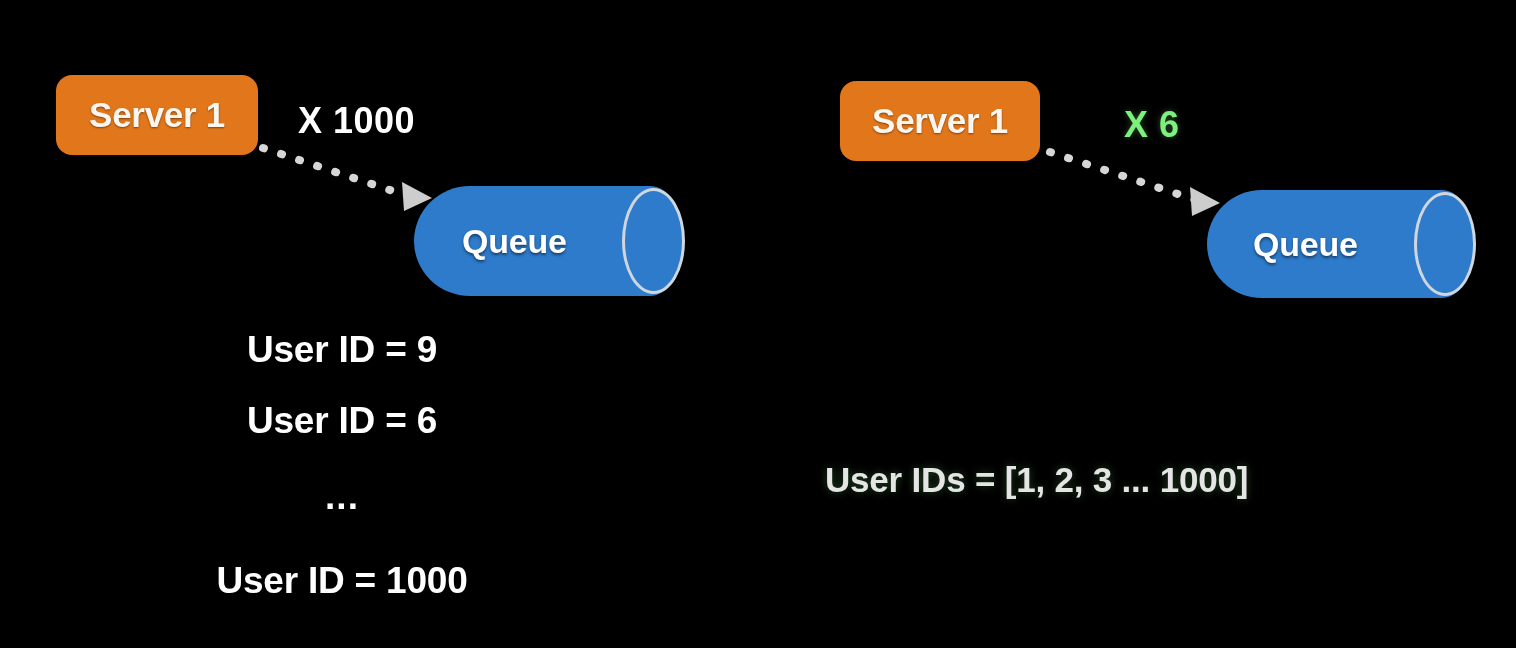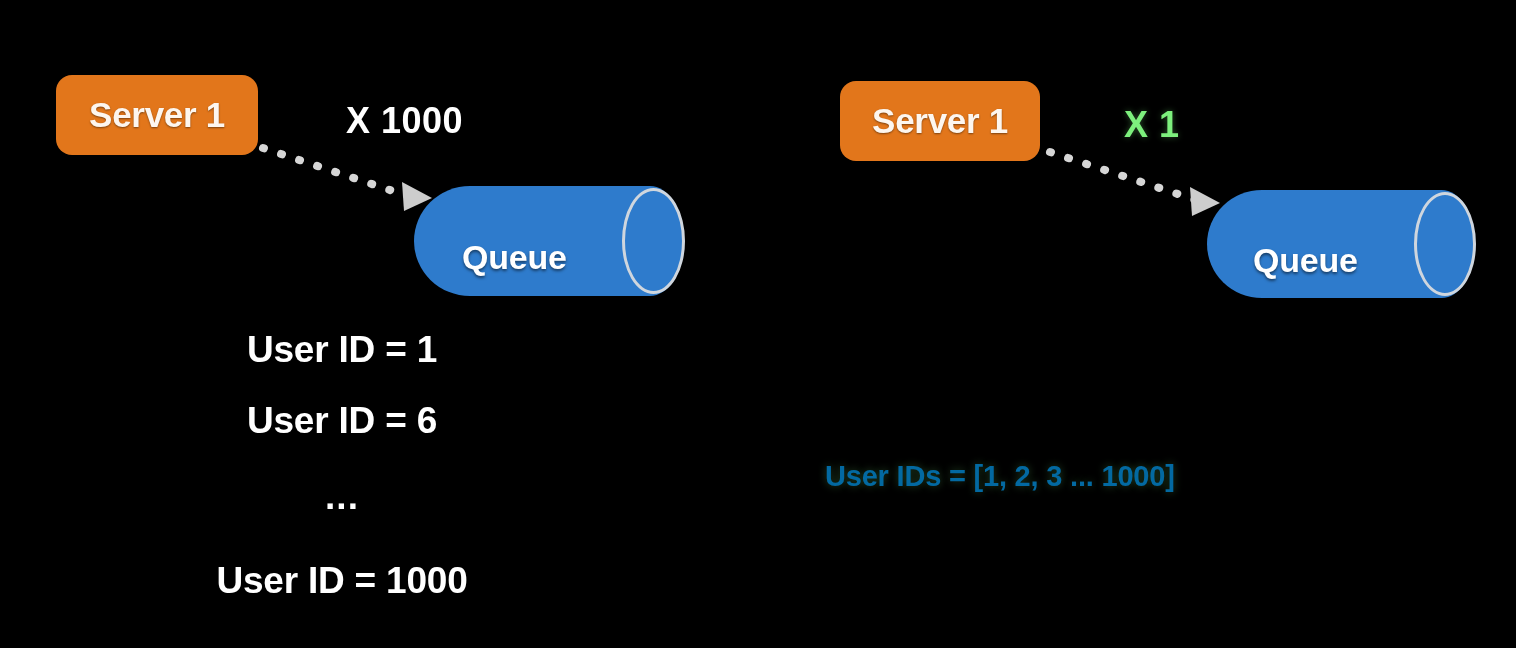--- a/index.html
+++ b/index.html
@@ -63,38 +63,37 @@
     box-sizing: border-box;
   }
   .queue-label {
     position: absolute;
     color: #ffffff;
     font-size: 34px;
     font-weight: bold;
     letter-spacing: -0.2px;
     white-space: nowrap;
     text-shadow: 0 2px 3px rgba(0,0,0,0.5);
-    margin-top: 16px;
   }
 
   
   .arrow-svg {
     position: absolute;
     overflow: visible;
   }
 
   
   .mult-label {
     position: absolute;
     font-size: 36px;
     font-weight: bold;
     white-space: nowrap;
     letter-spacing: 0.5px;
   }
-  .mult-white { color: #ffffff; text-shadow: 0 1px 3px rgba(0,0,0,0.6); margin-left: 48px; }
+  .mult-white { color: #ffffff; text-shadow: 0 1px 3px rgba(0,0,0,0.6); }
   .mult-green { color: #7df07d; text-shadow: 0 0 6px rgba(125,240,125,0.35); }
 
   .id-line {
     position: absolute;
     color: #ffffff;
     font-size: 37px;
     font-weight: bold;
     white-space: nowrap;
     letter-spacing: -0.2px;
     text-shadow: 0 2px 4px rgba(0,0,0,0.55);
@@ -104,22 +103,22 @@
     position: absolute;
     color: #ffffff;
     font-size: 37px;
     font-weight: bold;
     letter-spacing: 1px;
     transform: translateX(-50%);
     line-height: 1;
   }
   .ids-green {
     position: absolute;
-    color: #0369a1;
-    font-size: 29px;
+    color: #e5e5e5;
+    font-size: 35px;
     font-weight: bold;
     white-space: nowrap;
     letter-spacing: -0.2px;
     text-shadow: 0 0 8px rgba(125,240,125,0.30);
   }
 </style>
 </head>
 <body>
 
 <div id="canvas">
@@ -136,37 +135,37 @@
       <line x1="263" y1="148" x2="408" y2="196" stroke="#d6d6d6" stroke-width="8" stroke-linecap="round" stroke-dasharray="1 18"></line>
       <polygon points="402,182 432,198 404,211" fill="#cdcdcd"></polygon>
     </svg>
 
     <div class="queue-cyl" style="left:414px; top:186px; width:270px; height:110px;">
       <div class="queue-body"></div>
       <div class="queue-cap" style="right:-1px; top:2px; width:63px; height:106px;"></div>
       <div class="queue-label" style="left:48px; top:36px;">Queue</div>
     </div>
 
-    <div class="id-line" style="left:342px; top:329px;">User ID = 1</div>
+    <div class="id-line" style="left:342px; top:329px;">User ID = 9</div>
 
     <div class="id-line" style="left:342px; top:400px;">User ID = 6</div>
 
     <div class="id-ellipsis" style="left:342px; top:478px;">...</div>
 
     <div class="id-line" style="left:342px; top:560px;">User ID = 1000</div>
 
   </div>
 
   <div>
 
     <div class="server-box" style="left:840px; top:81px; width:200px; height:80px;">
       <span class="server-label">Server 1</span>
     </div>
 
-    <div class="mult-label mult-green" style="left:1124px; top:104px;">X 1</div>
+    <div class="mult-label mult-green" style="left:1124px; top:104px;">X 6</div>
 
     <svg class="arrow-svg" style="left:0px; top:0px; width:1516px; height:648px;">
       <line x1="1050" y1="152" x2="1196" y2="200" stroke="#d6d6d6" stroke-width="8" stroke-linecap="round" stroke-dasharray="1 18"></line>
       <polygon points="1190,187 1220,203 1192,216" fill="#cdcdcd"></polygon>
     </svg>
 
     <div class="queue-cyl" style="left:1207px; top:190px; width:268px; height:108px;">
       <div class="queue-body"></div>
       <div class="queue-cap" style="right:-1px; top:2px; width:62px; height:104px;"></div>
       <div class="queue-label" style="left:46px; top:35px;">Queue</div>

